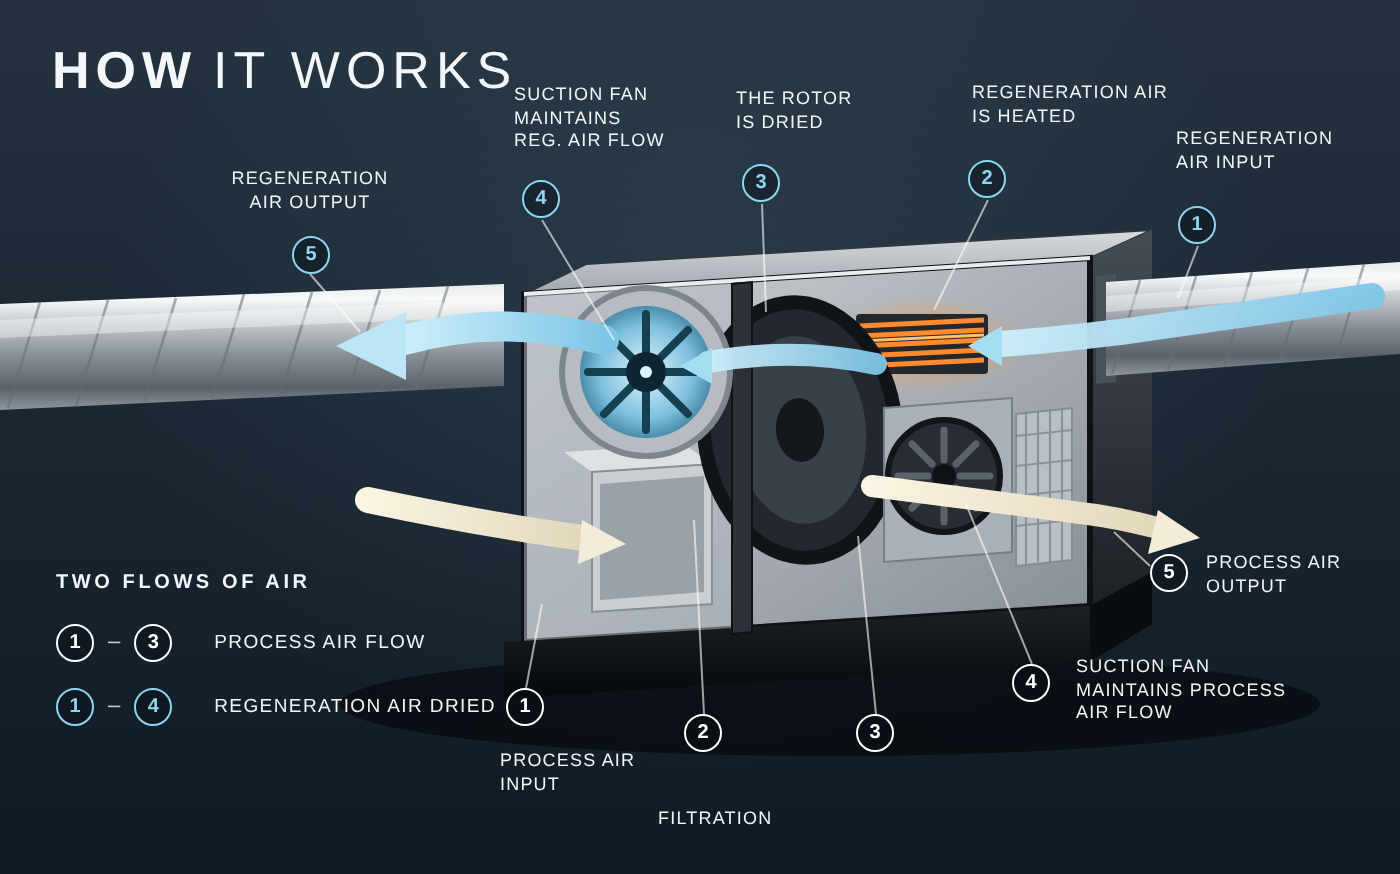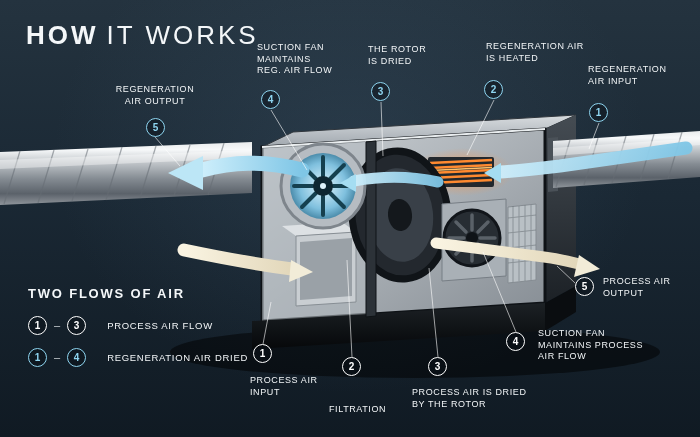--- a/index.html
+++ b/index.html
@@ -21,21 +21,21 @@
     color:#f2f5f7;white-space:pre-line;text-transform:uppercase;
   }
   .badge{
     position:absolute;width:19px;height:19px;border-radius:50%;
     display:flex;align-items:center;justify-content:center;
     font-size:10px;font-weight:700;background:rgba(8,16,22,.45);
   }
   .badge.process{border:1.5px solid var(--process-accent,#ffffff);color:var(--process-accent,#ffffff);}
   .badge.regen{border:1.5px solid var(--regen-accent,#8ed5f0);color:var(--regen-accent,#8ed5f0);}
   .legend{position:absolute;left:28px;top:286px;}
-  .legend-heading{font-size:13px;font-weight:700;letter-spacing:1.8px;margin-bottom:13px;color:#f4f7f9;}
+  .legend-heading{font-size:10px;font-weight:700;letter-spacing:1.8px;margin-bottom:13px;color:#f4f7f9;}
   .legend-row{display:flex;align-items:center;gap:7px;margin-bottom:10px;height:22px;}
   .legend-row .badge{position:static;display:inline-flex;flex:none;}
   .legend-row .dash{color:#e8edf0;font-size:11px;opacity:.85;}
   .legend-label{font-size:9.5px;letter-spacing:.7px;margin-left:14px;color:#f2f5f7;}
 </style>
 </head>
 <body>
 
 <div id="stage">
 
@@ -248,22 +248,20 @@
 REG. AIR FLOW</div>
   <div class="lbl" style="left:486px;top:41px">REGENERATION AIR
 IS HEATED</div>
   <div class="lbl" style="left:368px;top:44px">THE ROTOR
 IS DRIED</div>
   <div class="lbl" style="left:588px;top:64px">REGENERATION
 AIR INPUT</div>
   <div class="lbl" style="left:250px;top:375px">PROCESS AIR
 INPUT</div>
   <div class="lbl" style="left:329px;top:404px">FILTRATION</div>
-  <div class="lbl" style="left:412px;top:387px">PROCESS AIR IS DRIED
-BY THE ROTOR</div>
   <div class="lbl" style="left:538px;top:328px">SUCTION FAN
 MAINTAINS PROCESS
 AIR FLOW</div>
   <div class="lbl" style="left:603px;top:276px">PROCESS AIR
 OUTPUT</div>
 
   <div class="legend">
     <div class="legend-heading">TWO FLOWS OF AIR</div>
     <div class="legend-row">
       <span class="badge process">1</span>

